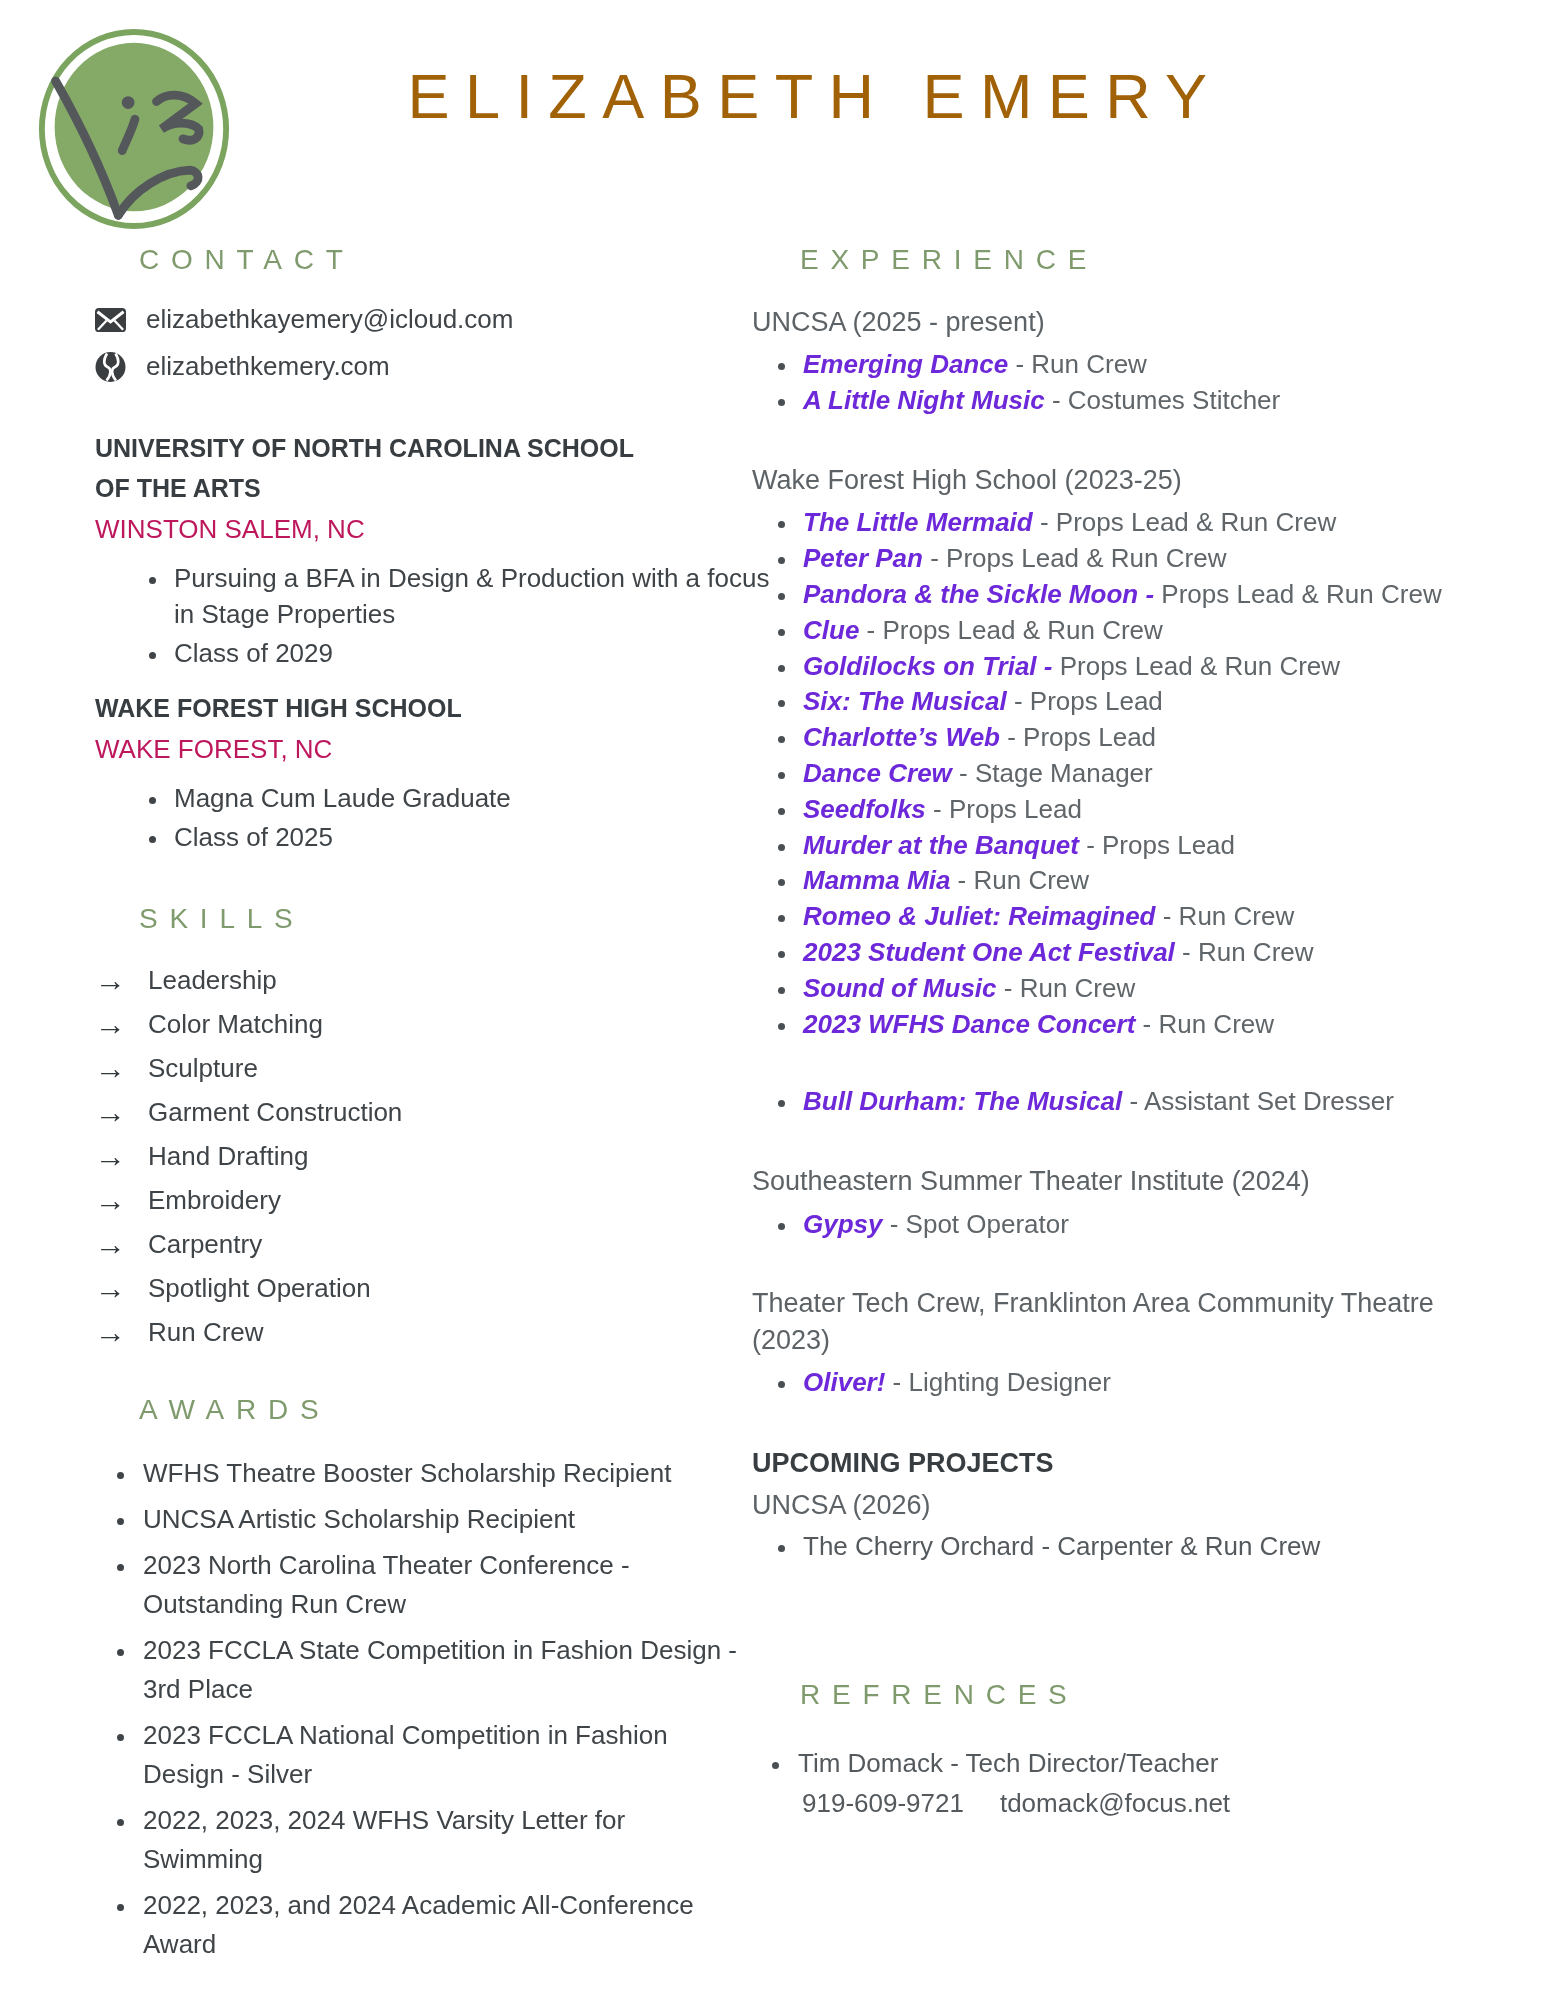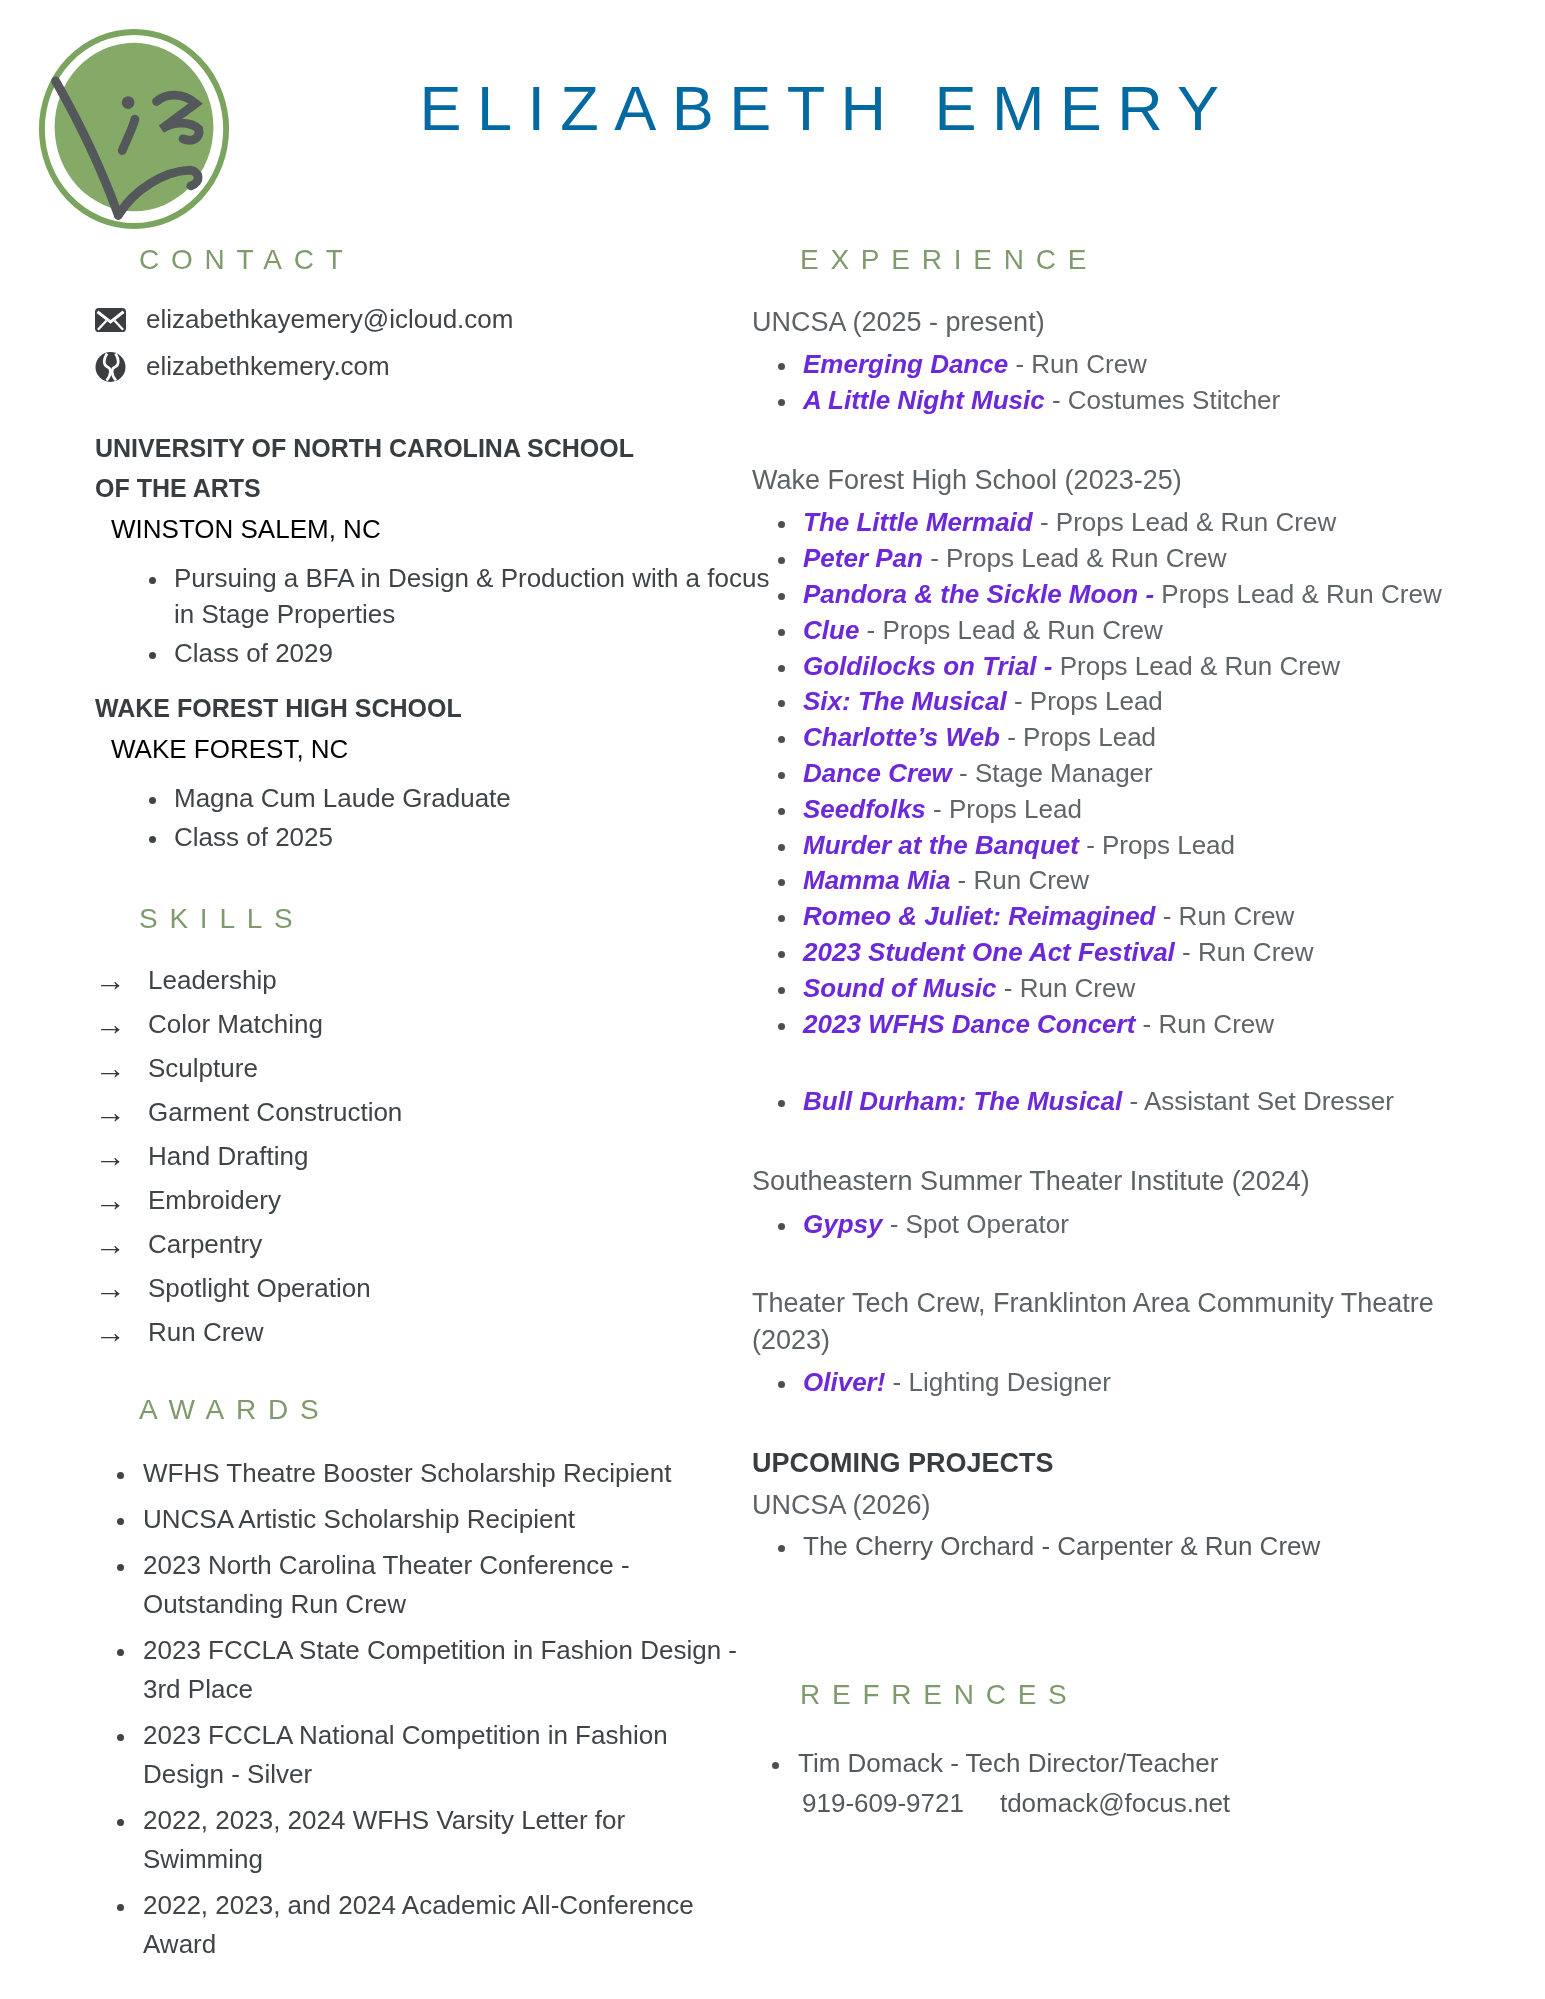--- a/index.html
+++ b/index.html
@@ -4,23 +4,23 @@
 <style>
   html,body{margin:0;padding:0;background:#ffffff;}
   .page{
     position:relative;width:1545px;height:1999px;background:#ffffff;
     font-family:"Liberation Sans", sans-serif;color:#3F4448;overflow:hidden;
   }
   
   .logo{position:absolute;left:36px;top:26px;width:196px;height:206px;}
   .logo svg{width:100%;height:100%;}
   .page-title{
-    position:absolute;left:320px;top:60px;width:990px;margin:12px;
+    position:absolute;left:320px;top:60px;width:990px;margin:0;
     text-align:center;font-size:63px;font-weight:400;letter-spacing:.245em;
-    color:#0369a1;white-space:nowrap;
+    color:#a16207;white-space:nowrap;
   }
   
   .sec-h{
     font-size:28px;font-weight:400;letter-spacing:.42em;color:#7F9B6D;
     margin:0;white-space:nowrap;
   }
   
   .col-left{position:absolute;left:95px;top:244px;width:520px;}
   .col-right{position:absolute;left:752px;top:244px;width:700px;}
   .col-left .sec-h{margin-left:44px;}
@@ -29,21 +29,21 @@
   .contact-list{margin-top:28px;}
   .contact-row{display:flex;align-items:center;gap:20px;margin-bottom:16px;}
   .cicon{width:31px;height:30px;flex:0 0 31px;display:inline-flex;}
   .cicon svg{width:100%;height:100%;}
   .contact-text{font-size:26px;color:#3F4448;}
   
   .edu-wrap{margin-top:46px;}
   .school{margin-top:28px;}
   .school + .school{margin-top:14px;}
   .school-name{font-size:25px;font-weight:700;color:#383D41;line-height:1.6;width:575px;}
-  .school-loc{font-size:26px;color:#000000;margin:6px 16px 6px;}
+  .school-loc{font-size:26px;color:#be185d;margin:6px 0 6px;}
   .edu-ul{margin:16px;padding-left:58px;width:610px;}
   .edu-ul li{font-size:26px;color:#3F4448;line-height:1.38;padding-left:5px;margin-bottom:3px;}
   .edu-ul li::marker{color:#3F4448;font-size:22px;}
   
   .skills-wrap{margin-top:48px;}
   .skills-ul{list-style:none;margin:30px 0 0;padding:0;}
   .skill-row{display:flex;align-items:center;gap:22px;margin-bottom:13px;}
   .skill-arrow{font-size:31px;font-weight:700;color:#33383B;line-height:1;}
   .skill-text{font-size:26px;color:#3F4448;}
   

